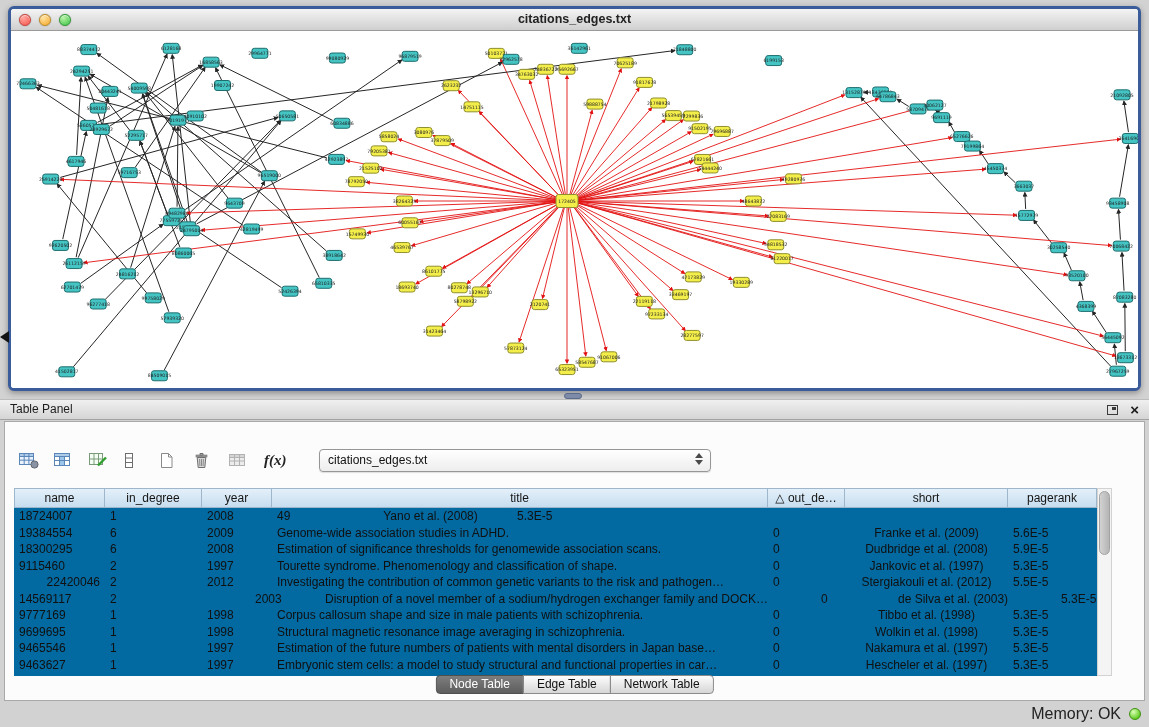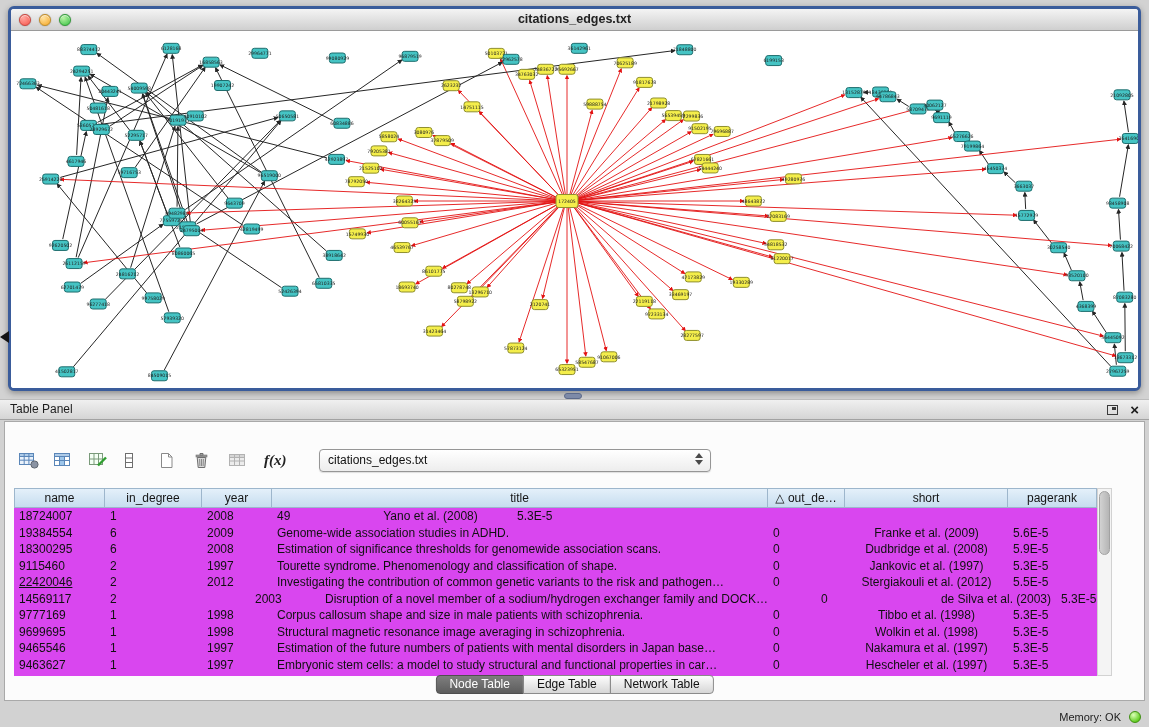--- a/index.html
+++ b/index.html
@@ -45,21 +45,21 @@
     display:flex; align-items:center; padding-left:14px; gap:9px; }
   .tbtn { width:26px; height:24px; display:flex; align-items:center; }
   .fx { font-family:"Liberation Serif", serif; font-style:italic; font-weight:bold; font-size:15px; color:#222; }
   .combo { margin-left:20px; width:392px; height:23px; border:1px solid #969696; border-radius:4px;
     background:linear-gradient(#ffffff,#ededed); display:flex; align-items:center; padding:0 8px;
     font-size:12px; color:#111; position:relative; box-shadow:0 1px 1px rgba(0,0,0,.12); }
   .combo-arrows { position:absolute; right:7px; top:3px; display:flex; flex-direction:column; gap:2px; }
   .combo-arrows .up { width:0; height:0; border-left:4px solid transparent; border-right:4px solid transparent; border-bottom:5px solid #4a4a4a; }
   .combo-arrows .dn { width:0; height:0; border-left:4px solid transparent; border-right:4px solid transparent; border-top:5px solid #4a4a4a; }
 
-  .table-area { position:absolute; left:9px; top:66px; width:1098px; height:188px; background:#d946ef; }
+  .table-area { position:absolute; left:9px; top:66px; width:1098px; height:188px; background:#0369a1; }
   .thead { display:flex; height:20px; }
   .th { border:1px solid #9db6cc; border-left:none; background:linear-gradient(#e4f0fa,#c6ddef);
     font-size:12px; color:#141414; text-align:center; line-height:18px;
     overflow:hidden; white-space:nowrap; flex:none; }
   .th:first-child { border-left:1px solid #9db6cc; }
   .tbody { position:absolute; left:0; top:20px; right:15px; bottom:0; overflow:hidden; }
   .tr { display:flex; height:16.5px; }
   .td { flex:none; font-size:12px; color:#101010; line-height:16.5px; padding:0 5px;
     overflow:hidden; white-space:nowrap; }
   .vscroll { position:absolute; right:0; top:0; width:15px; height:100%;
@@ -68,21 +68,21 @@
     background:linear-gradient(90deg,#d2d2d2,#b5b5b5); border:1px solid #a2a2a2; border-radius:6px; }
 
   .tabs { position:absolute; left:50%; transform:translateX(-50%); bottom:6px; display:flex; }
   .tab { height:19px; line-height:17px; padding:0 13px; font-size:12px; color:#111;
     border:1px solid #8a8a8a; margin-left:-1px; background:linear-gradient(#fdfdfd,#d6d6d6); }
   .tab:first-child { border-radius:4px 0 0 4px; margin-left:0; }
   .tab:last-child { border-radius:0 4px 4px 0; }
   .tab.sel { background:linear-gradient(#7e7e7e,#5d5d5d); color:#fff; border-color:#4f4f4f; }
 
   .statusbar { position:absolute; right:8px; bottom:4px; display:flex; align-items:center; gap:8px;
-    font-size:11px; color:#222; }
+    font-size:16px; color:#222; }
   .mem-dot { width:12px; height:12px; border-radius:50%;
     background:radial-gradient(circle at 35% 30%, #dcffb9, #5ecb1d 75%); border:1px solid #3f8f12; }
 </style>
 </head>
 <body>
 
 <div class="page">
 
   <div class="network-window">
     <div class="titlebar">
@@ -588,35 +588,35 @@
             <div class="tr">
               <div class="td" style="width: 91px; text-align: left;">9115460</div>
               <div class="td" style="width: 97px; text-align: left;">2</div>
               <div class="td" style="width: 70px; text-align: left;">1997</div>
               <div class="td" style="width: 496px; text-align: left;">Tourette syndrome. Phenomenology and classification of shape.</div>
               <div class="td" style="width: 77px; text-align: left;">0</div>
               <div class="td" style="width: 163px; text-align: center;">Jankovic et al. (1997)</div>
               <div class="td" style="width: 89px; text-align: left;">5.3E-5</div>
             </div>
             <div class="tr">
-              <div class="td" style="width: 91px; text-align: left; text-decoration: underline;">22420046</div>
+              <div class="td" style="width: 91px; text-align: right;">22420046</div>
               <div class="td" style="width: 97px; text-align: left;">2</div>
               <div class="td" style="width: 70px; text-align: left;">2012</div>
               <div class="td" style="width: 496px; text-align: left;">Investigating the contribution of common genetic variants to the risk and pathogen…</div>
               <div class="td" style="width: 77px; text-align: left;">0</div>
               <div class="td" style="width: 163px; text-align: center;">Stergiakouli et al. (2012)</div>
               <div class="td" style="width: 89px; text-align: left;">5.5E-5</div>
             </div>
             <div class="tr">
               <div class="td" style="width: 91px; text-align: left;">14569117</div>
               <div class="td" style="width: 97px; text-align: left;">2</div>
               <div class="td" style="width: 70px; text-align: left; margin-left: 48px;">2003</div>
               <div class="td" style="width: 496px; text-align: left;">Disruption of a novel member of a sodium/hydrogen exchanger family and DOCK…</div>
               <div class="td" style="width: 77px; text-align: left;">0</div>
-              <div class="td" style="width: 163px; text-align: right;">de Silva et al. (2003)</div>
+              <div class="td" style="width: 163px; text-align: left;">de Silva et al. (2003)</div>
               <div class="td" style="width: 89px; text-align: left;">5.3E-5</div>
             </div>
             <div class="tr">
               <div class="td" style="width: 91px; text-align: left;">9777169</div>
               <div class="td" style="width: 97px; text-align: left;">1</div>
               <div class="td" style="width: 70px; text-align: left;">1998</div>
               <div class="td" style="width: 496px; text-align: left;">Corpus callosum shape and size in male patients with schizophrenia.</div>
               <div class="td" style="width: 77px; text-align: left;">0</div>
               <div class="td" style="width: 163px; text-align: center;">Tibbo et al. (1998)</div>
               <div class="td" style="width: 89px; text-align: left;">5.3E-5</div>

